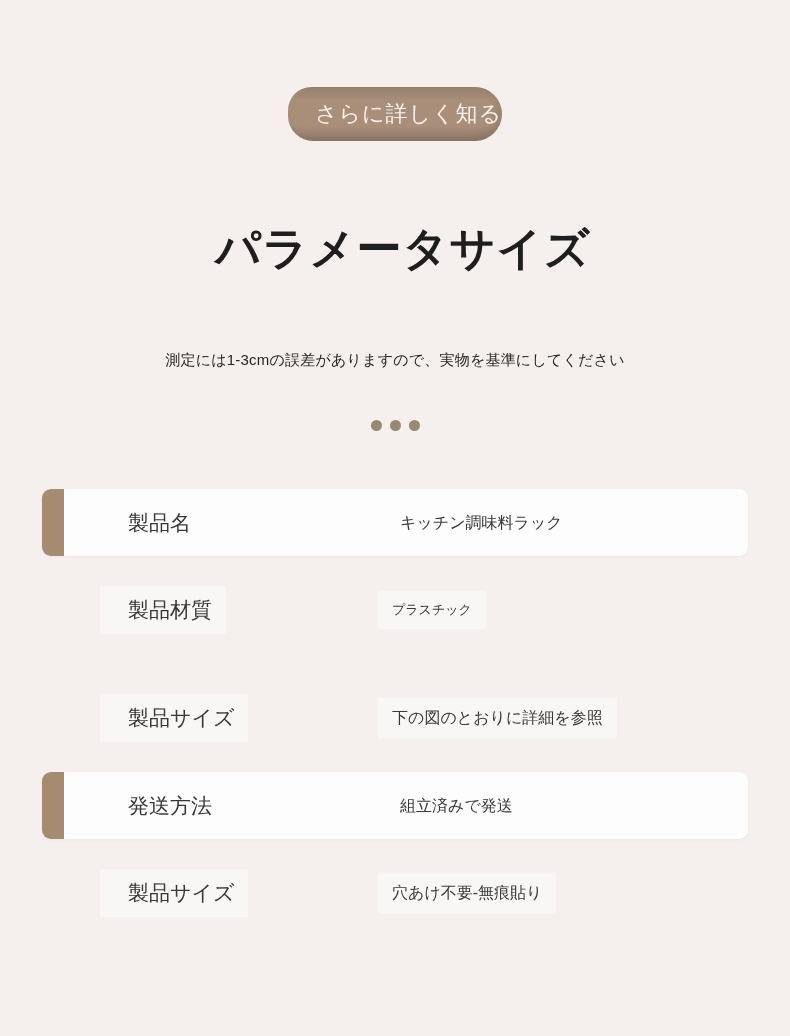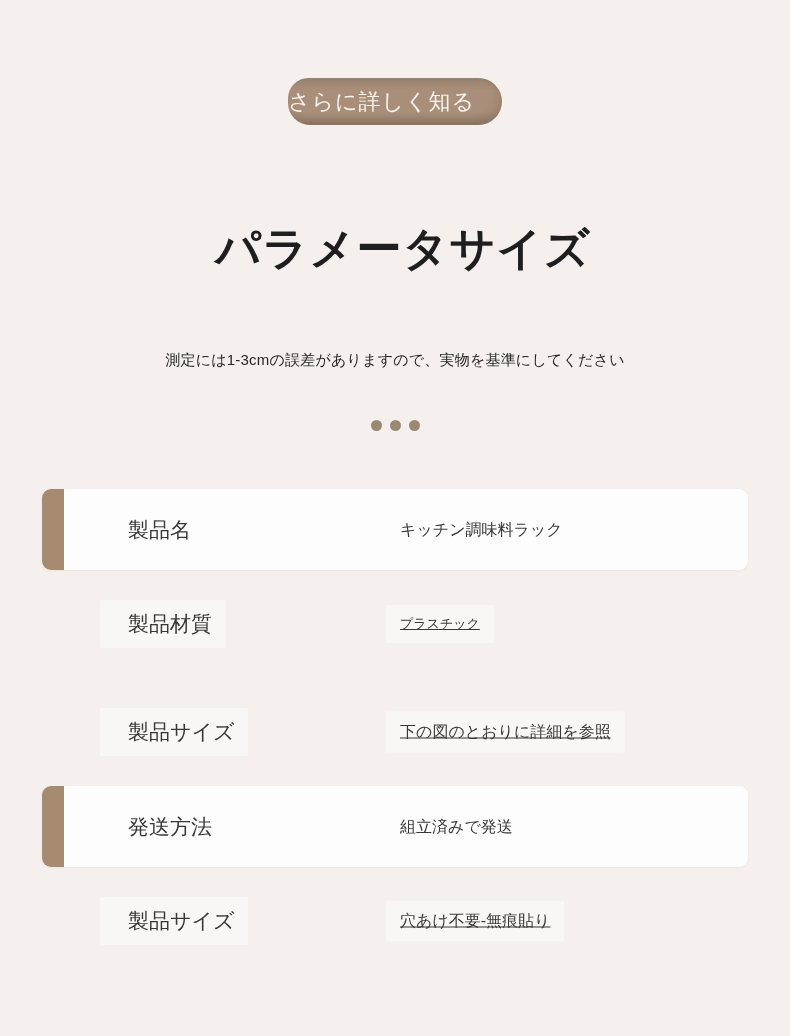--- a/index.html
+++ b/index.html
@@ -15,26 +15,26 @@
   body{
     width:790px;height:1036px;
     background:var(--page-bg);
     font-family:"Liberation Sans","DejaVu Sans",sans-serif;
     position:relative;overflow:hidden;
   }
   .screen{position:absolute;inset:0;}
 
   
   .badge{
-    position:absolute;top:78px;left:50%;transform:translateX(-50%);
-    width:214px;height:47px;
+    position:absolute;top:87px;left:50%;transform:translateX(-50%);
+    width:214px;height:54px;
     border-radius:26px 30px 30px 28px;
     background:linear-gradient(180deg,#96806d 0%,#a98f7a 26%,#a98f7a 72%,#937d6a 100%);
     box-shadow:inset -4px -5px 6px rgba(90,70,50,0.18);
-    display:flex;align-items:center;justify-content:flex-start;
+    display:flex;align-items:center;justify-content:flex-end;
   }
   .badge-label{
     color:#f8f2ec;font-size:22px;letter-spacing:1px;white-space:nowrap;
   }
 
   
   .title{
     position:absolute;top:219px;left:0;width:100%;margin:0;
     text-align:center;font-size:45px;font-weight:700;
     color:var(--text-dark);letter-spacing:1px;padding-left:16px;
@@ -50,21 +50,21 @@
   .dots{
     position:absolute;top:420px;left:0;width:100%;
     display:flex;justify-content:center;gap:8px;
   }
   .dot{width:11px;height:11px;border-radius:50%;background:var(--dots);}
 
   
   .spec-table{position:absolute;top:489px;left:42px;width:706px;}
   .spec-row{position:relative;width:100%;}
   .spec-row.highlight{
-    height:81px;background:var(--card-bg);border-radius:9px;
+    height:67px;background:var(--card-bg);border-radius:9px;
     box-shadow:0 1px 2px rgba(150,130,110,0.08);
   }
   .spec-row.plain{height:108px;}
   .accent-bar{
     position:absolute;left:0;top:0;bottom:0;width:22px;
     background:var(--accent);border-radius:9px 0 0 9px;
   }
   .row-label{
     position:absolute;left:86px;top:50%;transform:translateY(-50%);
     font-size:21px;color:var(--text-row);white-space:nowrap;
@@ -72,22 +72,22 @@
   .row-value{
     position:absolute;left:358px;top:50%;transform:translateY(-50%);
     font-size:16px;color:var(--text-row);white-space:nowrap;
   }
   
   .plain .row-label{
     left:58px;padding:10px 14px 10px 28px;
     background:rgba(255,255,255,0.45);border-radius:2px;
   }
   .plain .row-value{
-    left:344px;padding:10px 14px;
-    background:rgba(255,255,255,0.45);border-radius:2px;text-decoration:underline;
+    left:336px;padding:10px 14px;
+    background:rgba(255,255,255,0.45);border-radius:2px;
   }
   .small-value .row-value{font-size:13px;}
 </style>
 </head>
 <body style="background: rgb(245, 240, 237);">
 
 <div class="screen">
 
   <div class="badge">
     <span class="badge-label">さらに詳しく知る</span>

